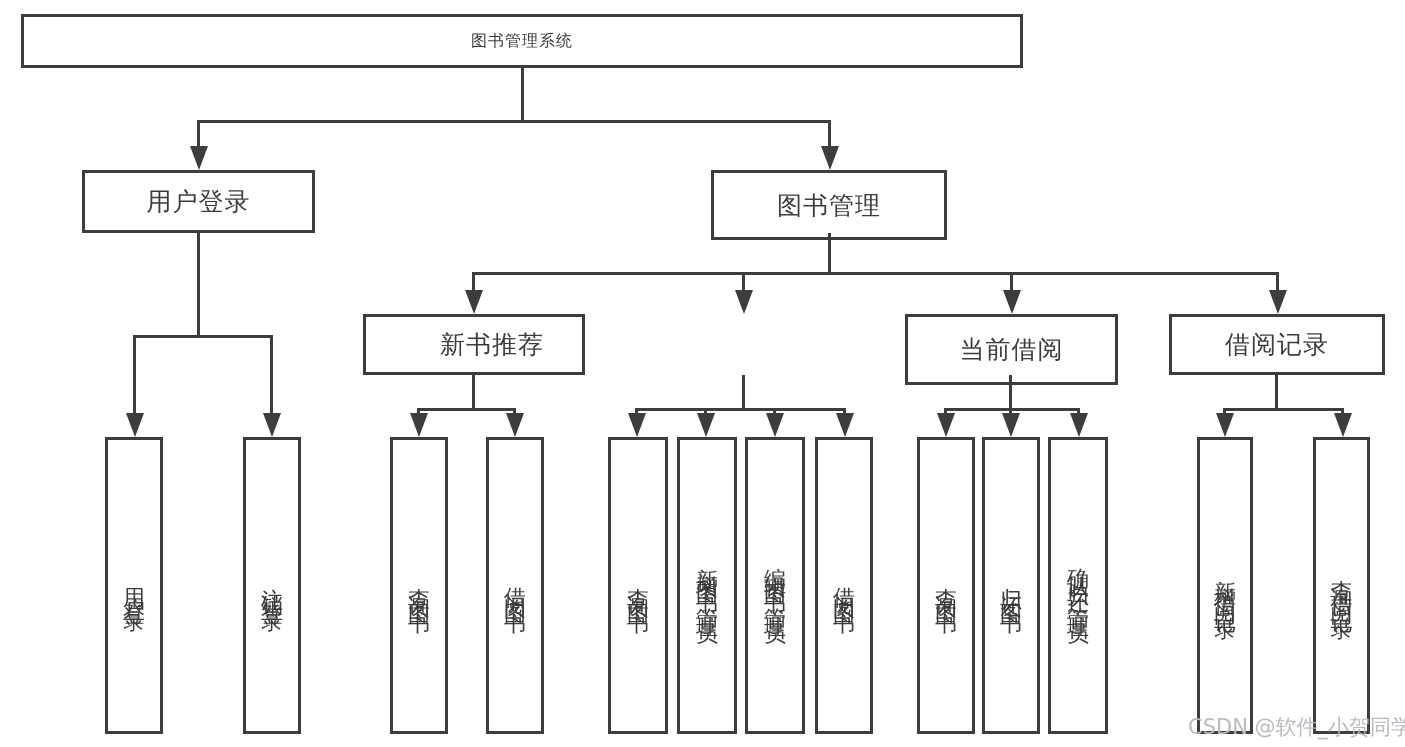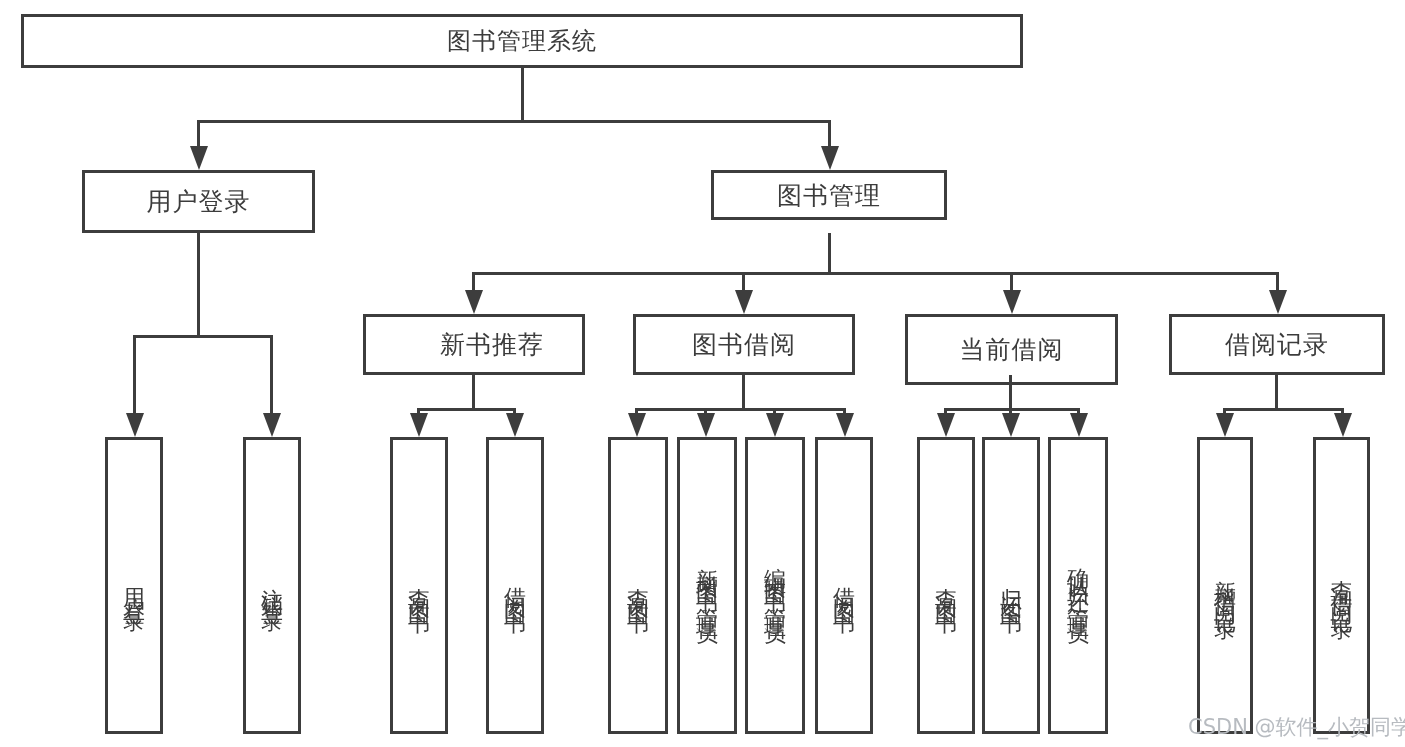--- a/index.html
+++ b/index.html
@@ -18,21 +18,21 @@
   }
   .box{
     position:absolute;
     box-sizing:border-box;
     border:3px solid var(--line);
     background:#fff;
     display:flex;align-items:center;justify-content:center;
     color:var(--text);
   }
   .hlabel{font-size:25px;letter-spacing:1px;white-space:nowrap;}
-  .toplabel{font-size:24px;}
+  .toplabel{font-size:16px;}
   .vbox .vlabel{
     writing-mode:vertical-rl;
     text-orientation:mixed;
     font-size:22px;
     letter-spacing:8px;
     line-height:1;
   }
   .hline,.vline{position:absolute;background:var(--line);}
   .arrow{
     position:absolute;width:0;height:0;
@@ -60,21 +60,21 @@
   <div class="vline" style="left:521px;top:68px;width:3px;height:55px;"></div>
   <div class="hline" style="left:197px;top:120px;width:634px;height:3px;"></div>
   <div class="vline" style="left:197px;top:120px;width:3px;height:28px;"></div>
   <div class="arrow" style="left:190px;top:146px;"></div>
   <div class="vline" style="left:828px;top:120px;width:3px;height:28px;"></div>
   <div class="arrow" style="left:821px;top:146px;"></div>
 
   <div class="box" style="left:82px;top:170px;width:233px;height:63px;">
     <span class="hlabel">用户登录</span>
   </div>
-  <div class="box" style="left:711px;top:170px;width:236px;height:50px;">
+  <div class="box" style="left:711px;top:170px;width:236px;height:70px;">
     <span class="hlabel">图书管理</span>
   </div>
 
   <div class="vline" style="left:197px;top:233px;width:3px;height:102px;"></div>
   <div class="hline" style="left:133px;top:335px;width:140px;height:3px;"></div>
   <div class="vline" style="left:133px;top:335px;width:3px;height:80px;"></div>
   <div class="arrow" style="left:126px;top:413px;"></div>
   <div class="vline" style="left:270px;top:335px;width:3px;height:80px;"></div>
   <div class="arrow" style="left:263px;top:413px;"></div>
 
@@ -84,23 +84,20 @@
   <div class="arrow" style="left:465px;top:290px;"></div>
   <div class="vline" style="left:742px;top:272px;width:3px;height:20px;"></div>
   <div class="arrow" style="left:735px;top:290px;"></div>
   <div class="vline" style="left:1010px;top:272px;width:3px;height:20px;"></div>
   <div class="arrow" style="left:1003px;top:290px;"></div>
   <div class="vline" style="left:1276px;top:272px;width:3px;height:20px;"></div>
   <div class="arrow" style="left:1269px;top:290px;"></div>
 
   <div class="box" style="left:363px;top:314px;width:222px;height:61px;padding-left:36px;">
     <span class="hlabel">新书推荐</span>
-  </div>
-  <div class="box" style="left:633px;top:314px;width:222px;height:61px;">
-    <span class="hlabel">图书借阅</span>
   </div>
   <div class="box" style="left:905px;top:314px;width:213px;height:71px;">
     <span class="hlabel">当前借阅</span>
   </div>
   <div class="box" style="left:1169px;top:314px;width:216px;height:61px;">
     <span class="hlabel">借阅记录</span>
   </div>
 
   <div class="vline" style="left:472px;top:375px;width:3px;height:33px;"></div>
   <div class="hline" style="left:417px;top:408px;width:99px;height:3px;"></div>

